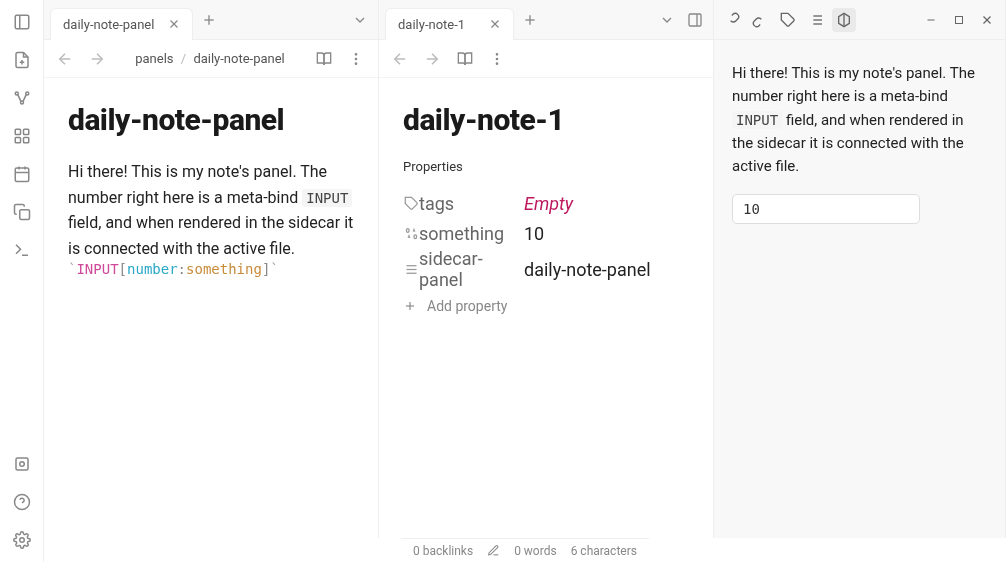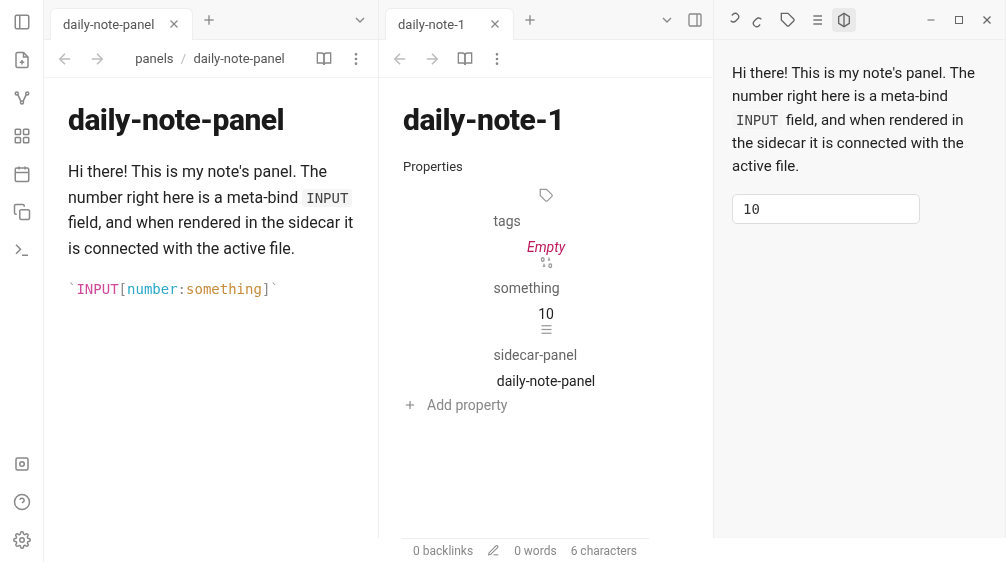--- a/index.html
+++ b/index.html
@@ -95,34 +95,33 @@
       letter-spacing: -0.5px;
     }
     .note-body { font-size: 16px; line-height: 1.6; color: #222; }
     code.inline {
       font-family: ui-monospace, Menlo, Consolas, monospace;
       font-size: 14px; background: #f5f5f5; padding: 1px 4px; border-radius: 3px;
       color: #444;
     }
     .code-line {
       font-family: ui-monospace, Menlo, Consolas, monospace;
-      font-size: 14px; margin-top: 20px;
+      font-size: 14px; 
     }
     .tok-q { color: #a0a0a0; }
     .tok-key { color: #d04a9a; }
     .tok-br { color: #888; }
     .tok-type { color: #2aa8c9; }
     .tok-colon { color: #888; }
     .tok-name { color: #c88b3a; }
     .section-title { font-size: 13px; color: #333; margin: 4px 0 14px; }
     .prop-row {
       display: flex; align-items: center;
-      min-height: 30px; gap: 10px;
-      font-size: 14px;
-      flex-direction: column;
+      min-height: 30px; 
+      font-size: 18px;
     }
     .prop-icon { width: 16px; color: #999; display: flex; align-items: center; justify-content: center; }
     .prop-key { width: 105px; color: #666; }
     .prop-val { flex: 1; color: #222; }
     .prop-empty { color: #be185d; font-style: italic; }
     .add-prop {
       display: flex; align-items: center; gap: 10px;
       color: #888; font-size: 14px; margin-top: 8px; cursor: pointer;
     }
     .title-tabbar {

